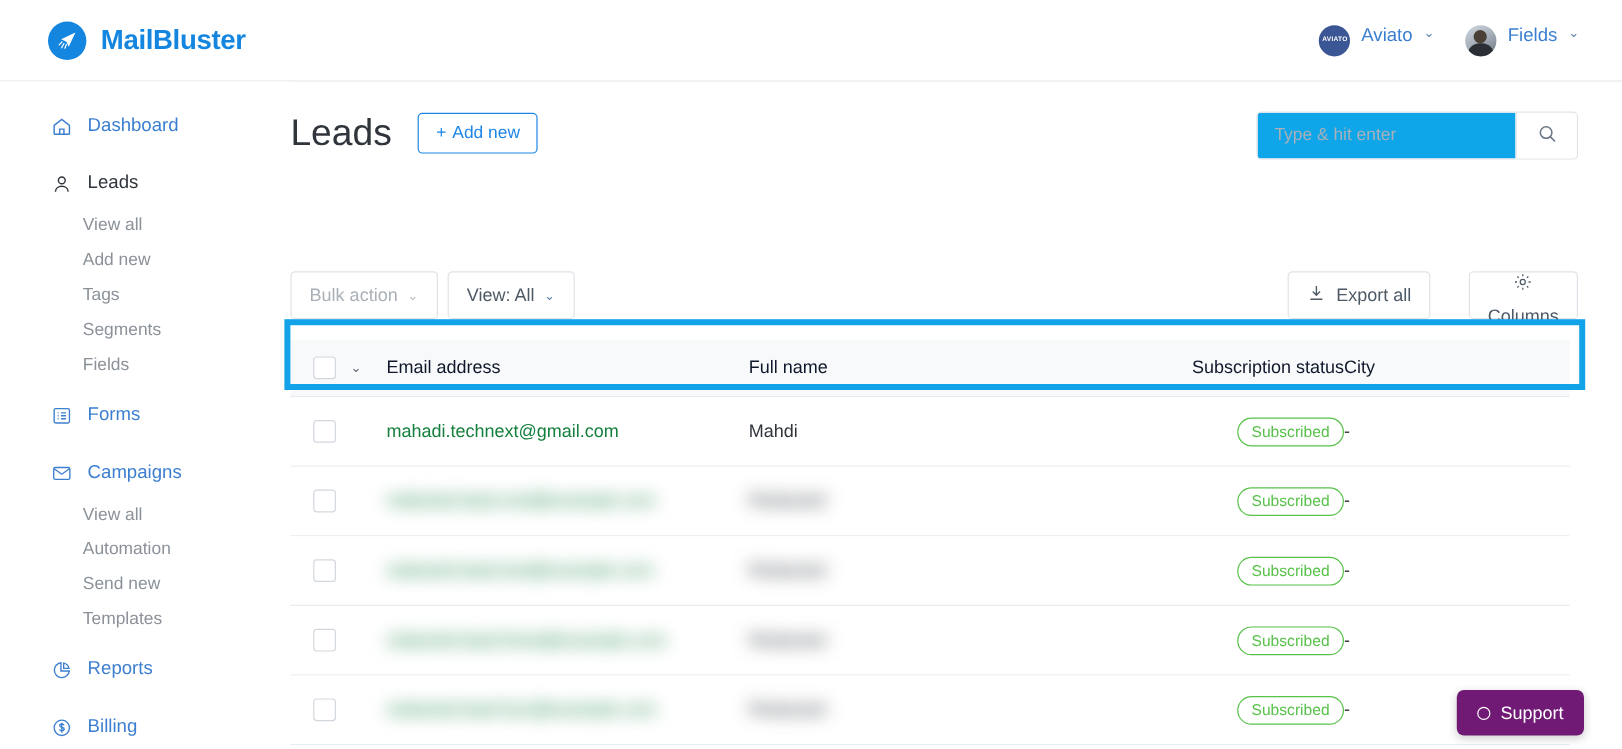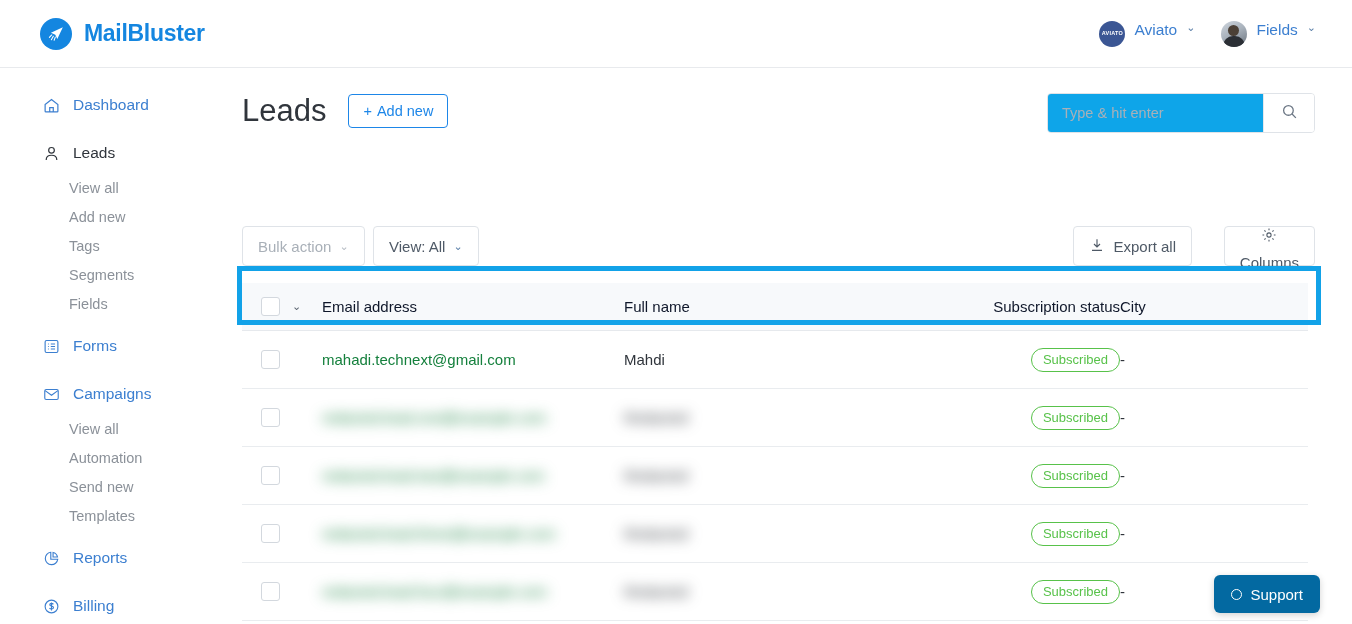--- a/index.html
+++ b/index.html
@@ -132,21 +132,21 @@
 
   
   .hl-box {
     position: absolute; left: 237px; top: 266px; width: 1084px; height: 59px;
     border: 5px solid #12a2e8; pointer-events: none; z-index: 5;
   }
 
   
   .support {
     position: absolute; right: 32px; bottom: 11px; height: 38px; padding: 0 17px;
-    background: #0369a1; color: #fff; border: none; border-radius: 6px;
+    background: #701a75; color: #fff; border: none; border-radius: 6px;
     font-size: 15px; display: flex; align-items: center; gap: 8px; cursor: pointer;
     font-family: "Liberation Sans", sans-serif; z-index: 9;
     box-shadow: 0 2px 7px rgba(0,0,0,.18);
   }
   .sup-dot { width: 11px; height: 11px; border: 1.6px solid #fff; border-radius: 50%; flex: none; }
 </style>
 </head>
 <body>
 
 <div class="app">

